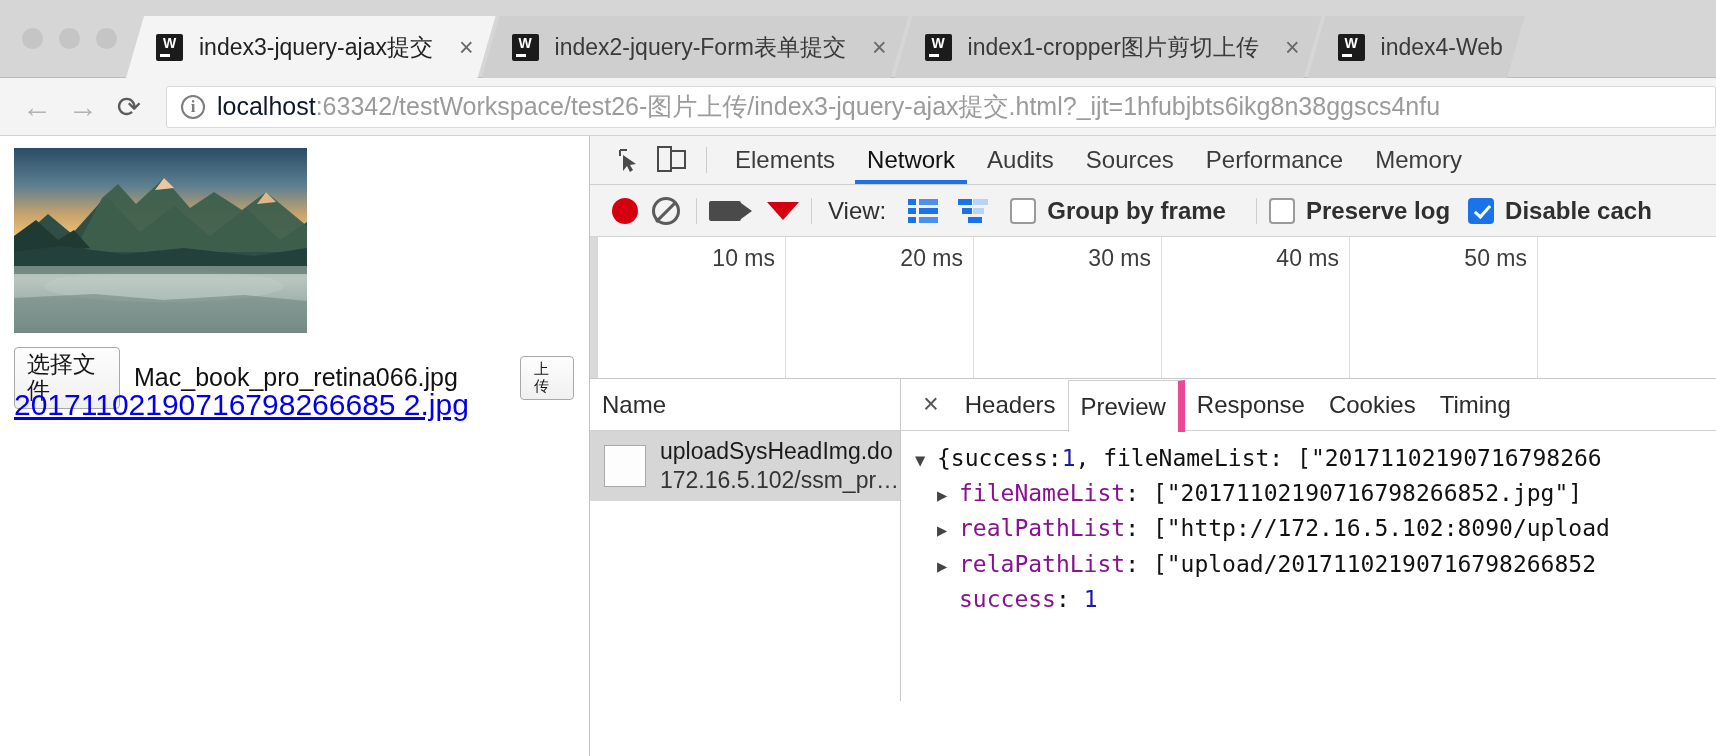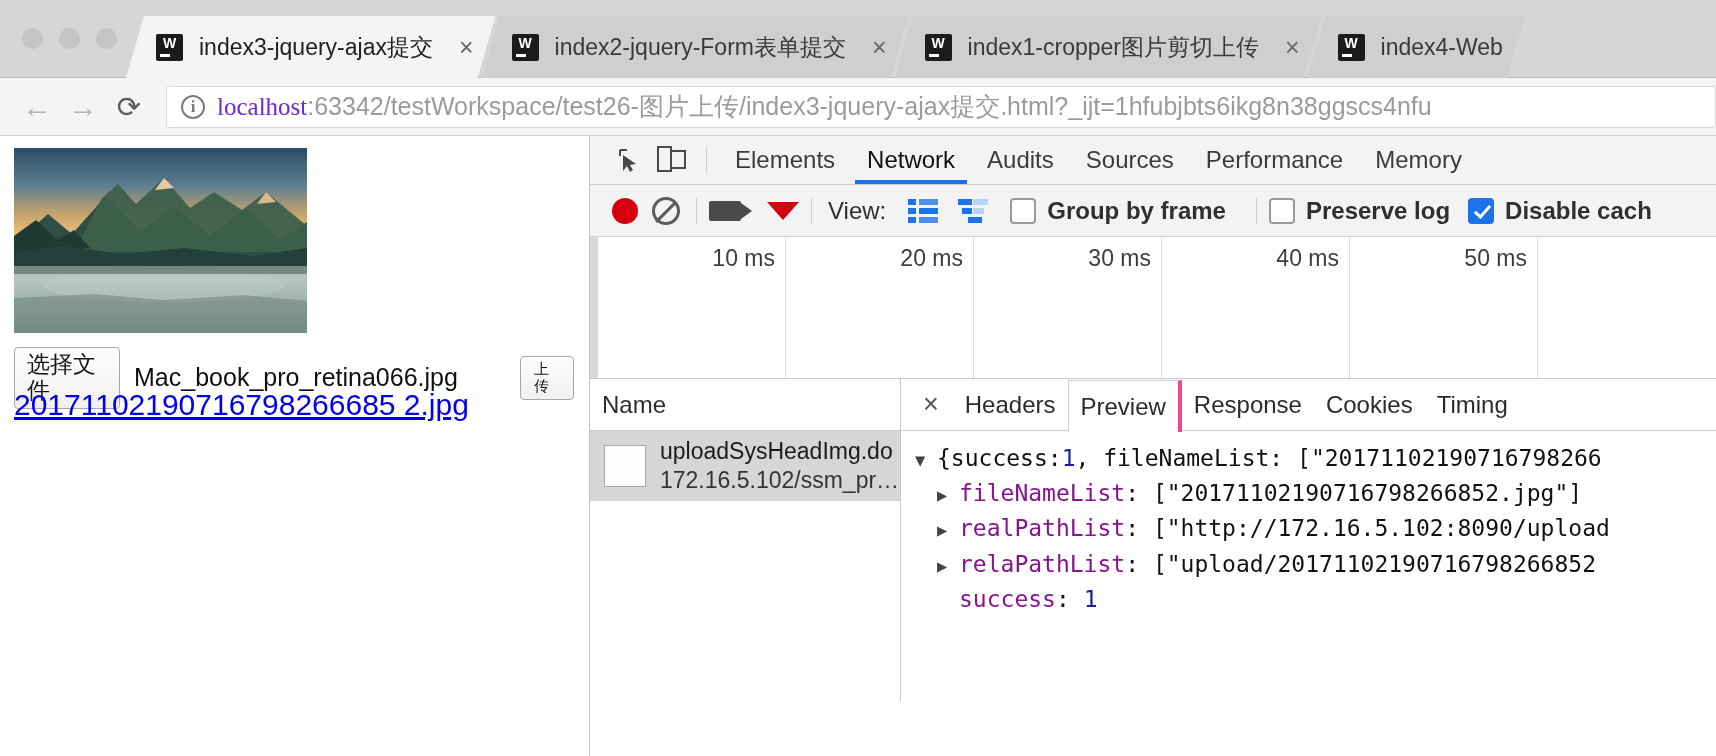--- a/index.html
+++ b/index.html
@@ -99,21 +99,21 @@
   }
   .info-circle {
     width: 24px; height: 24px; border-radius: 50%;
     border: 2px solid #7c7c7c; color: #7c7c7c;
     font-size: 17px; font-weight: bold;
     display: flex; align-items: center; justify-content: center;
     font-family: "Liberation Serif", serif;
     flex: none; margin-right: 12px;
   }
   .url { font-size: 25px; color: #9b9b9b; white-space: nowrap; }
-  .url .host { color: #6d28d9; font-family: Liberation Serif, serif; }
+  .url .host { color: #0f172a; }
 
   
   .page-pane {
     position: absolute; left: 0; top: 136px; width: 589px; height: 620px;
     background: #ffffff;
     overflow: hidden;
   }
   .thumb {
     position: absolute; left: 14px; top: 12px;
     width: 293px; height: 185px;
@@ -342,21 +342,21 @@
     font-size: 27px; color: #555; padding: 0 14px; line-height: 1;
   }
   .dp-tab {
     font-size: 24px; color: #2b2b2b;
     padding: 0 12px;
     height: 51px; line-height: 51px;
     white-space: nowrap;
   }
   .dp-tab.active {
     border-left: 1px solid #cfcfcf;
-    border-right: 4px solid #ec4899;
+    border-right: 7px solid #ec4899;
     border-top: 1px solid #cfcfcf;
     background: #fff;
     position: relative; top: 1px;
     height: 52px; line-height: 52px;
   }
   .json-view {
     padding: 10px 0 0 14px;
     font-family: "DejaVu Sans Mono", monospace;
     font-size: 23px;
     color: #111;

